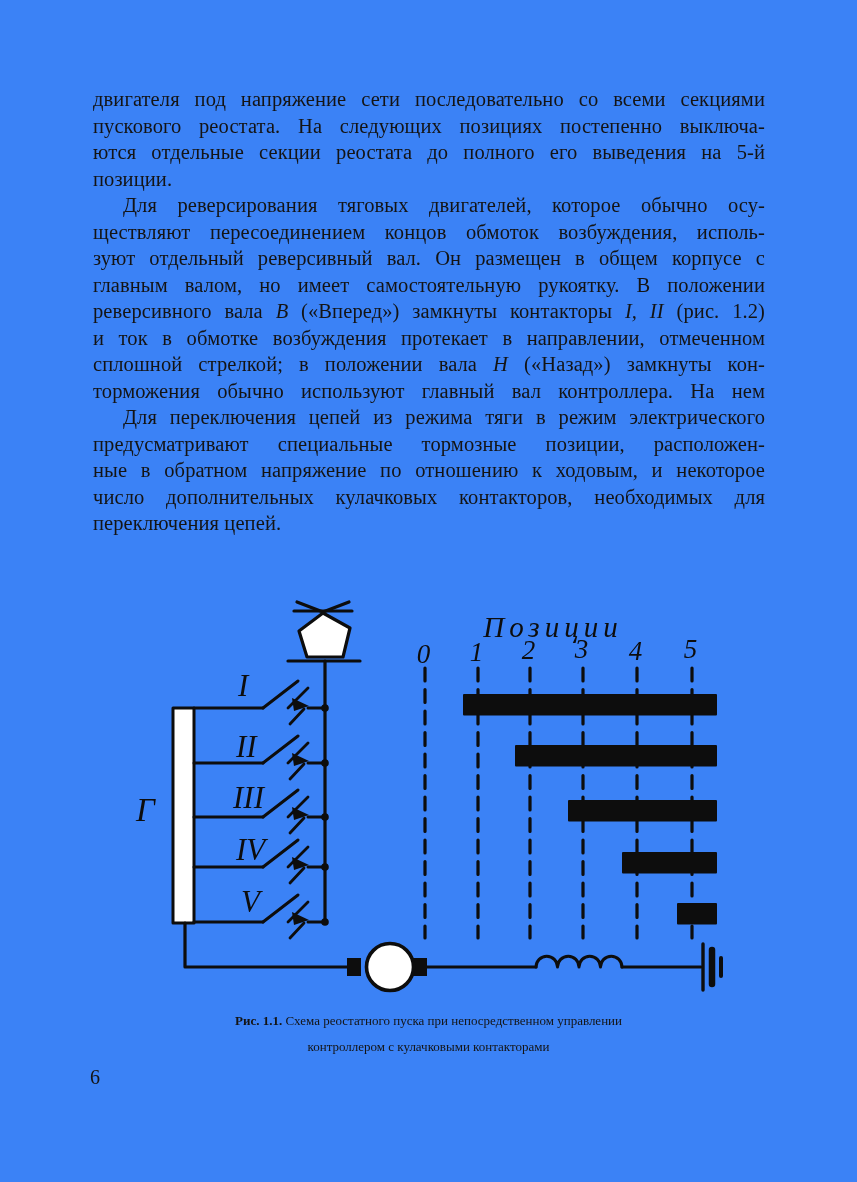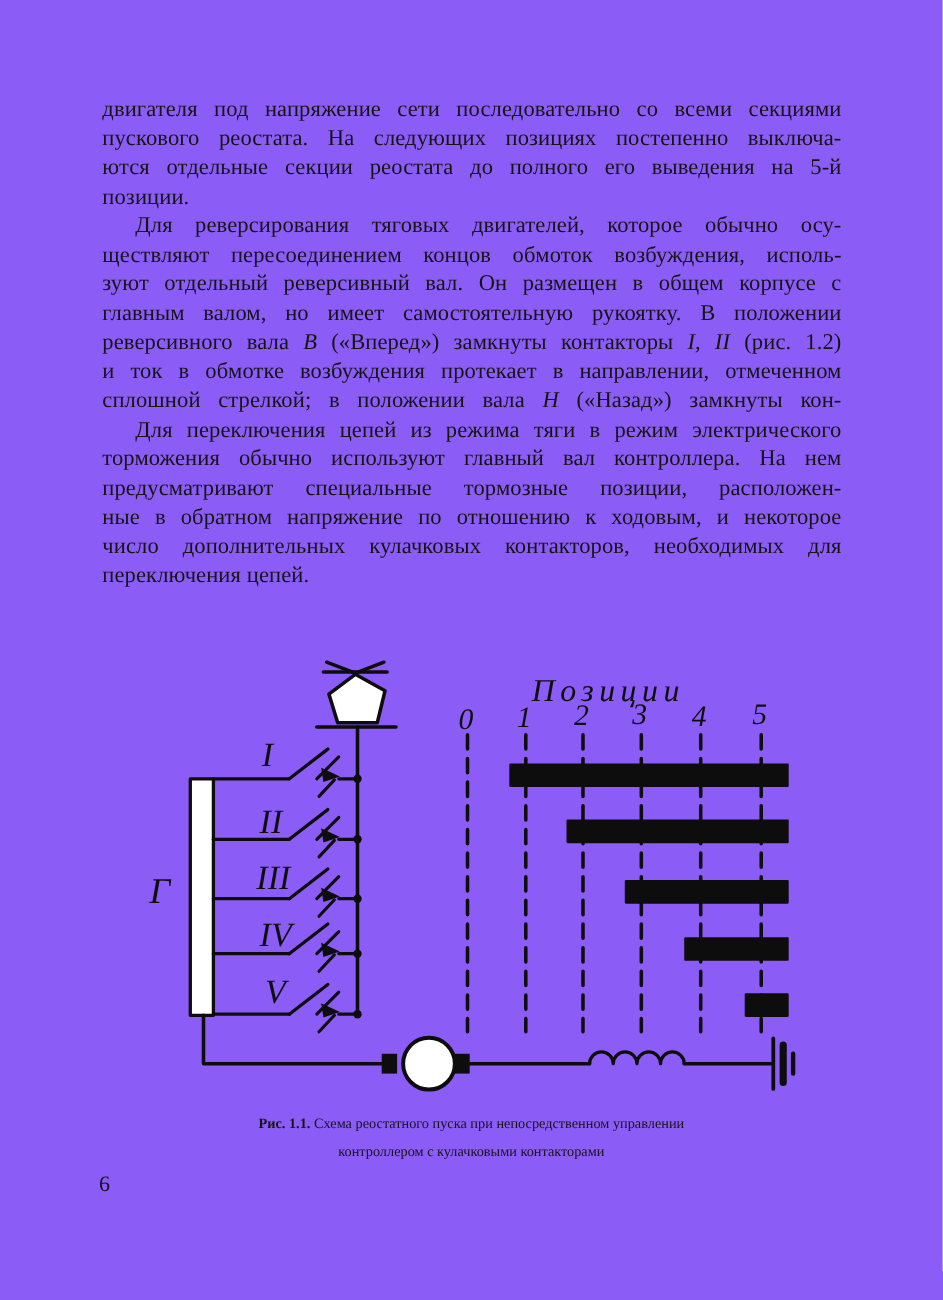--- a/index.html
+++ b/index.html
@@ -1,18 +1,18 @@
 <!DOCTYPE html>
 <html><head>
 <meta charset="utf-8">
 <style>
   html,body{margin:0;padding:0;background:#e8e8e8;}
   .page{
     position:relative;width:857px;height:1182px;margin:0 auto;
-    background:#8b5cf6;color:#141414;
+    background:#3b82f6;color:#141414;
     font-family:"Liberation Serif","DejaVu Serif",serif;
     overflow:hidden;
   }
   .body-text{
     position:absolute;left:93px;top:86px;width:672px;
     font-size:20.5px;line-height:26.5px;letter-spacing:.1px;
   }
   .tline{height:26.5px;text-align:justify;text-align-last:justify;white-space:nowrap;}
   .tline.last{text-align:center;text-align-last:left;}
   .tline.indent{padding-left:30px;}
@@ -39,22 +39,22 @@
       <div class="tline"><span>пускового реостата. На следующих позициях постепенно выключа-</span></div>
       <div class="tline"><span>ются отдельные секции реостата до полного его выведения на 5-й</span></div>
       <div class="tline last"><span>позиции.</span></div>
       <div class="tline indent"><span>Для реверсирования тяговых двигателей, которое обычно осу-</span></div>
       <div class="tline"><span>ществляют пересоединением концов обмоток возбуждения, исполь-</span></div>
       <div class="tline"><span>зуют отдельный реверсивный вал. Он размещен в общем корпусе с</span></div>
       <div class="tline"><span>главным валом, но имеет самостоятельную рукоятку. В положении</span></div>
       <div class="tline"><span>реверсивного вала </span><span class="it">В</span><span> («Вперед») замкнуты контакторы </span><span class="it">I, II</span><span> (рис. 1.2)</span></div>
       <div class="tline"><span>и ток в обмотке возбуждения протекает в направлении, отмеченном</span></div>
       <div class="tline"><span>сплошной стрелкой; в положении вала </span><span class="it">Н</span><span> («Назад») замкнуты кон-</span></div>
+      <div class="tline"><span>торможения обычно используют главный вал контроллера. На нем</span></div>
       <div class="tline indent"><span>Для переключения цепей из режима тяги в режим электрического</span></div>
-      <div class="tline"><span>торможения обычно используют главный вал контроллера. На нем</span></div>
       <div class="tline"><span>предусматривают специальные тормозные позиции, расположен-</span></div>
       <div class="tline"><span>ные в обратном напряжение по отношению к ходовым, и некоторое</span></div>
       <div class="tline"><span>число дополнительных кулачковых контакторов, необходимых для</span></div>
       <div class="tline last"><span>переключения цепей.</span></div>
     </div>
 
   <svg id="fig" width="857" height="1182" viewBox="0 0 857 1182" style="position:absolute;left:0;top:0;" stroke-linecap="round" stroke-linejoin="round">
 
     <g stroke="#0d0d0d" stroke-width="3.2" fill="none">
       <polyline points="297,602 323,612 349,602"></polyline>

